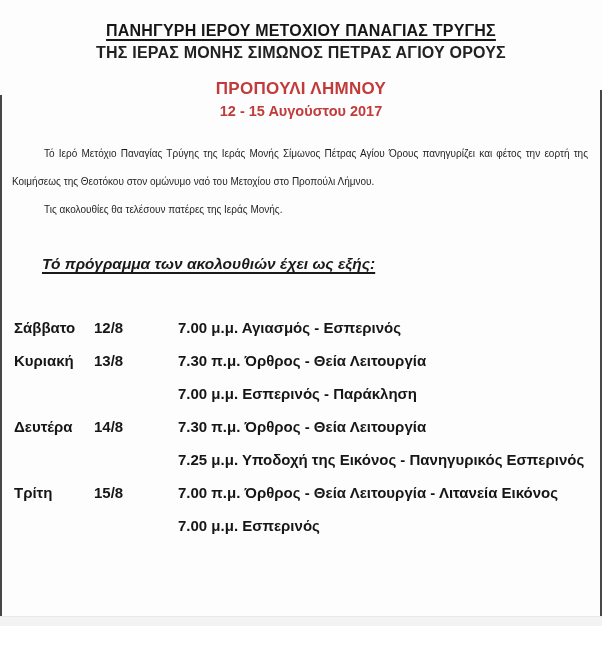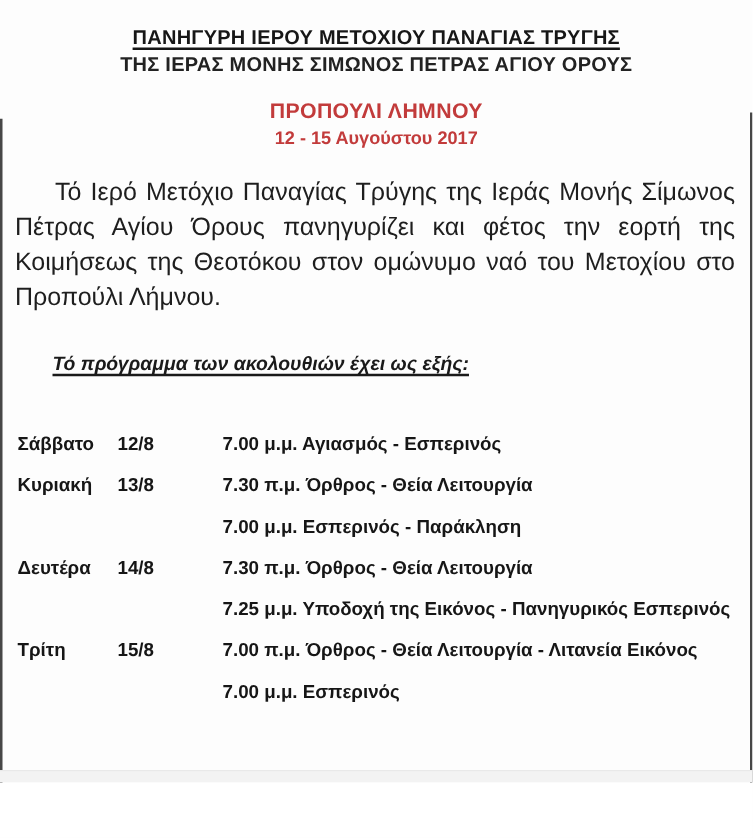--- a/index.html
+++ b/index.html
@@ -33,21 +33,21 @@
     font-size:16px;font-weight:bold;letter-spacing:.2px;
     color:#222;
   }
   
   .event-block{margin-top:17px;text-align:center;color:var(--accent-red,#c23b3b);}
   .event-location{font-size:17px;font-weight:bold;letter-spacing:.3px;}
   .event-dates{margin-top:4px;font-size:14.5px;font-weight:bold;}
   
   .body-text{margin:21px 14px 0 12px;}
   .para{
-    font-size:20px;line-height:28px;
+    font-size:10px;line-height:28px;
     text-align:justify;
     text-indent:32px;
     color:#1e1e1e;
   }
   
   .program-heading{
     margin:31px 0 0 42px;
     font-size:15.5px;font-weight:bold;
     color:#1a1a1a;
     font-style:italic;
@@ -93,20 +93,21 @@
     <div class="doc-subtitle">ΤΗΣ ΙΕΡΑΣ ΜΟΝΗΣ ΣΙΜΩΝΟΣ ΠΕΤΡΑΣ ΑΓΙΟΥ ΟΡΟΥΣ</div>
   </header>
 
   <section class="event-block">
     <div class="event-location">ΠΡΟΠΟΥΛΙ ΛΗΜΝΟΥ</div>
     <div class="event-dates">12 - 15 Αυγούστου 2017</div>
   </section>
 
   <section class="body-text">
     <p class="para">Τό Ιερό Μετόχιο Παναγίας Τρύγης της Ιεράς Μονής Σίμωνος Πέτρας Αγίου Όρους πανηγυρίζει και φέτος την εορτή της Κοιμήσεως της Θεοτόκου στον ομώνυμο ναό του Μετοχίου στο Προπούλι Λήμνου.</p>
+    <p class="para">Τις ακολουθίες θα τελέσουν πατέρες της Ιεράς Μονής.</p>
   </section>
 
   <div class="program-heading">
     <span class="underlined">Τό πρόγραμμα των ακολουθιών έχει ως εξής:</span>
   </div>
 
   <section class="schedule">
     <div class="sched-row">
       <span class="sched-day">Σάββατο</span>
       <span class="sched-date">12/8</span>

